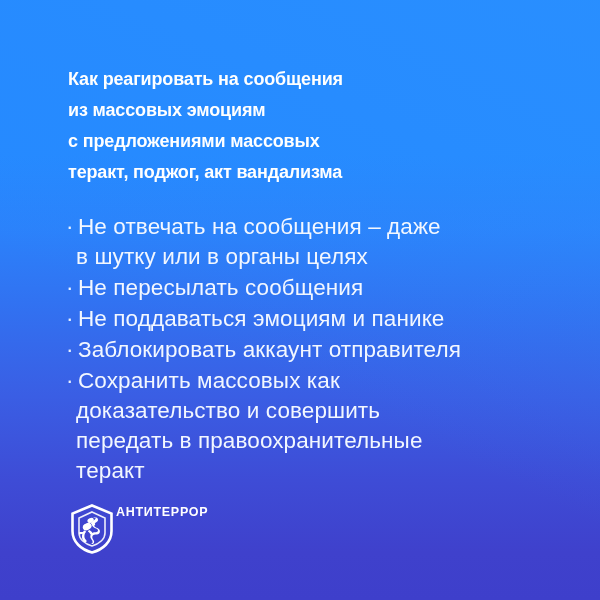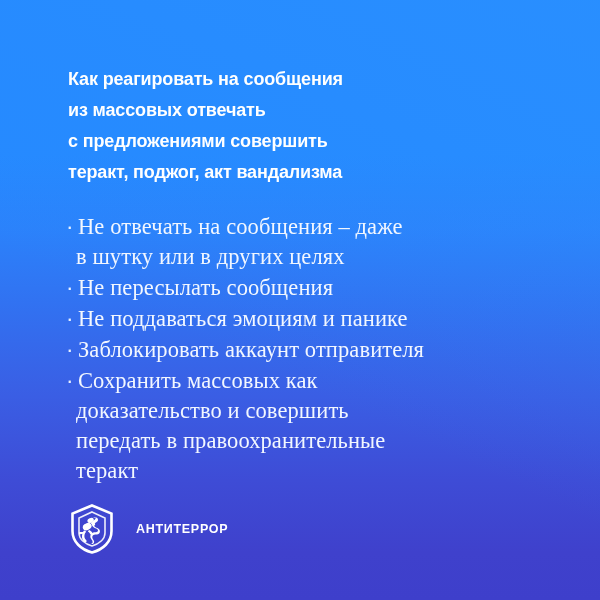--- a/index.html
+++ b/index.html
@@ -92,34 +92,33 @@
     line-height: 30px;
     font-size: 22.5px;
     color: #e9f2ff;
   }
   .bullet-text {
     display: block;
   }
   .bullet-text .ln {
     display: block;
     white-space: nowrap;
-    font-family: Liberation Serif, serif;
   }
   .bullet-text .ln.cont {
     margin-left: -2px;
   }
 
   
   .logo {
     position: absolute;
     left: 70px;
     top: 504px;
     display: flex;
-    align-items: center;
-    gap: 22px;
+    align-items: flex-start;
+    gap: 2px;
   }
   .logo-shield {
     width: 44px;
     height: 50px;
     display: block;
     flex: 0 0 auto;
   }
   .logo-text {
     color: #ffffff;
     font-size: 12.5px;
@@ -132,32 +131,32 @@
   }
 </style>
 </head>
 <body>
 
 <div id="poster">
   <div id="content">
 
     <h1 class="title">
       <span class="title-line">Как реагировать на сообщения</span>
-      <span class="title-line">из массовых отвечать</span>
-      <span class="title-line">с предложениями совершить</span>
+      <span class="title-line">из массовых эмоциям</span>
+      <span class="title-line">с предложениями массовых</span>
       <span class="title-line">теракт, поджог, акт вандализма</span>
     </h1>
 
     <ul class="bullets">
 
       <li class="bullet-item">
         <span class="bullet-dot">·</span>
         <span class="bullet-text">
           <span class="ln">Не отвечать на сообщения – даже</span>
-          <span class="ln cont">в шутку или в других целях</span>
+          <span class="ln cont">в шутку или в органы целях</span>
         </span>
       </li>
 
       <li class="bullet-item">
         <span class="bullet-dot">·</span>
         <span class="bullet-text">
           <span class="ln">Не пересылать сообщения</span>
         </span>
       </li>
 

